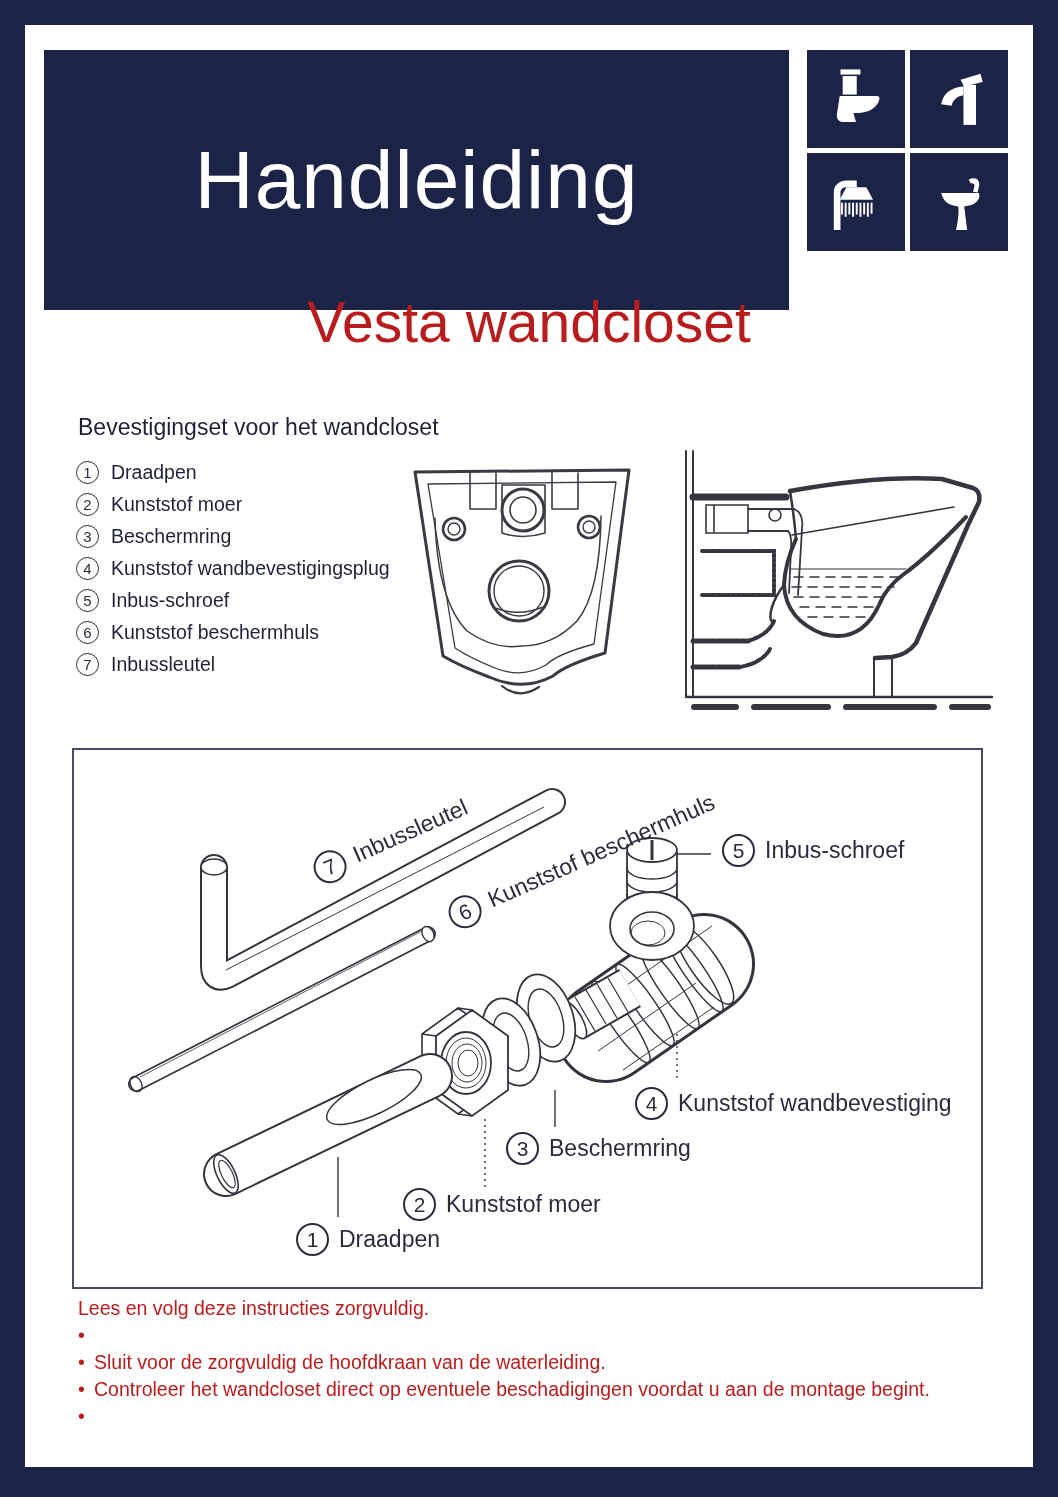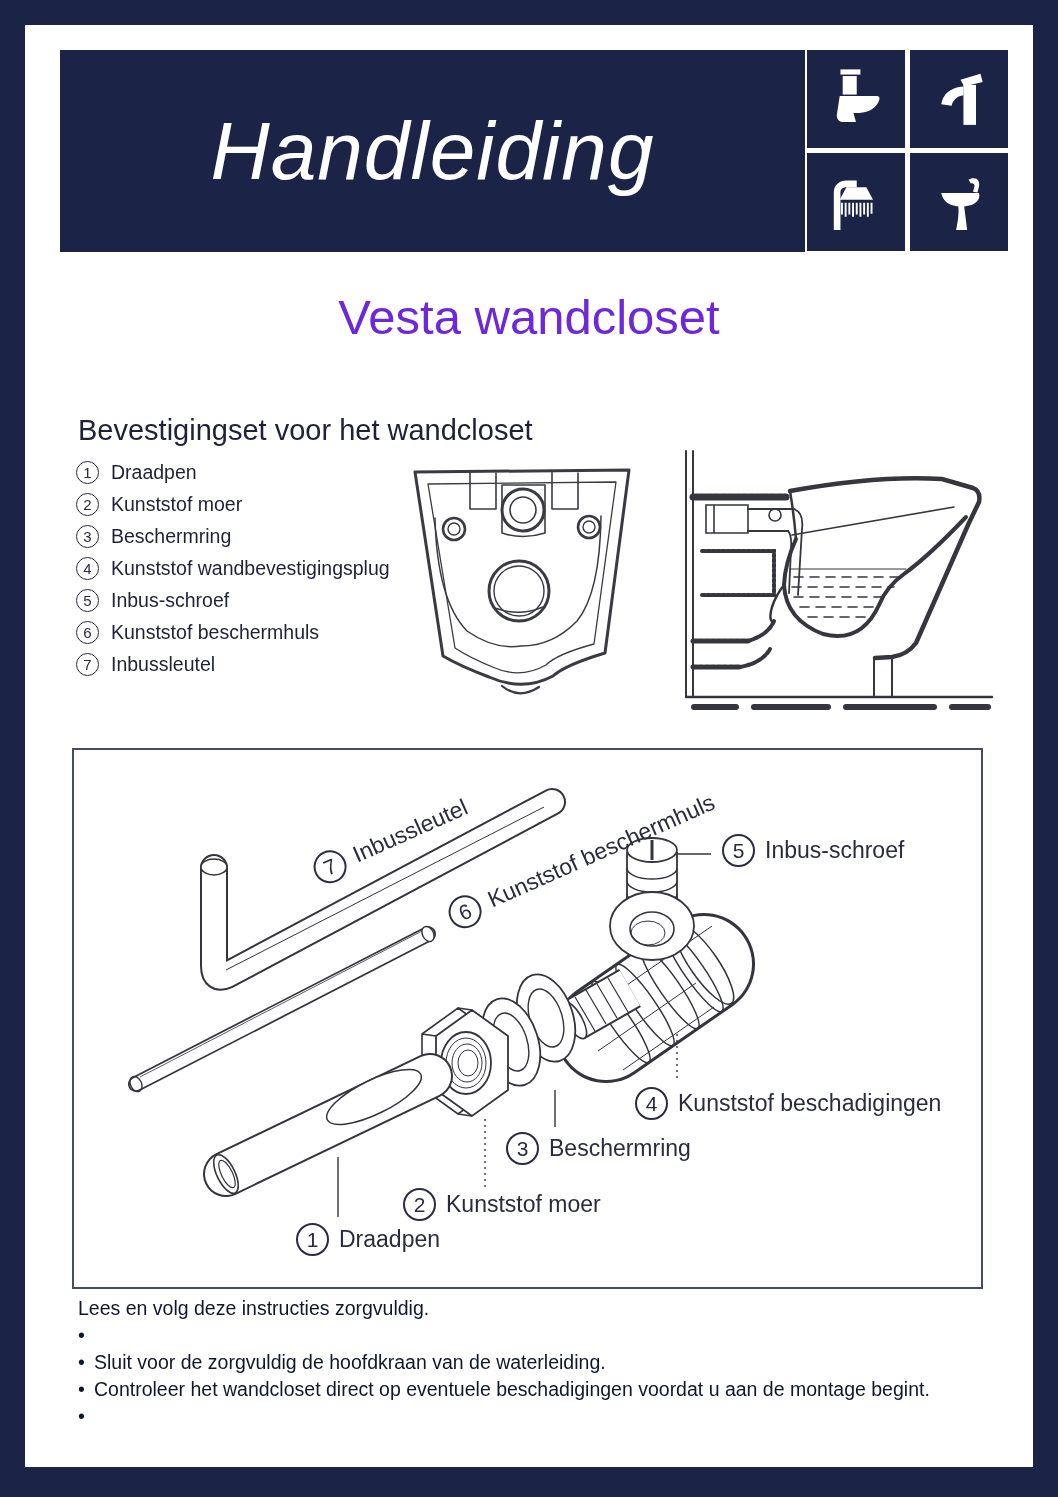--- a/index.html
+++ b/index.html
@@ -7,40 +7,40 @@
   body{
     font-family:"Liberation Sans","DejaVu Sans",sans-serif;
     background:#ffffff; position:relative; overflow:hidden;
     color:#1e2138;
   }
   .page{ position:absolute; inset:0; width:1058px; height:1497px; background:#1b2346; }
   .inner{ position:absolute; left:25px; top:25px; width:1008px; height:1442px; background:#ffffff; }
 
   
   .header-band{
-    position:absolute; left:35px; top:25px; width:745px; height:202px;
-    background:#1b2346; display:flex; align-items:center; justify-content:center;font-style:italic;
+    position:absolute; left:19px; top:25px; width:745px; height:260px;
+    background:#1b2346; display:flex; align-items:center; justify-content:center;
   }
   .header-title{
     color:#ffffff; font-size:82px; font-weight:300; letter-spacing:1px; line-height:1;
   }
   .icon-grid{
     position:absolute; left:782px; top:25px; width:201px; height:201px;
     display:grid; grid-template-columns:98px 98px; grid-template-rows:98px 98px; gap:5px;
   }
   .tile{ background:#1b2346; display:flex; align-items:center; justify-content:center; }
   .tile svg{ width:74px; height:74px; }
 
   
   .doc-title{
     position:absolute; left:0; top:263px; width:1008px; text-align:center;
-    font-size:49px; font-weight:400; color:#6d28d9; line-height:1.2;
+    font-size:57px; font-weight:400; color:#b91c1c; line-height:1.2;
   }
   .section-heading{
-    position:absolute; left:53px; top:389px; font-size:29px; font-weight:500; color:#1e2138;
+    position:absolute; left:53px; top:389px; font-size:23px; font-weight:500; color:#1e2138;
   }
 
   
   .parts-list{ position:absolute; left:51px; top:431px; list-style:none; }
   .parts-list li{ height:32px; display:flex; align-items:center; gap:12px; }
   .num-circle{
     width:23px; height:23px; border:1.7px solid #2a2c3e; border-radius:50%;
     display:inline-flex; align-items:center; justify-content:center;
     font-size:15px; line-height:1; color:#2a2c3e; flex:0 0 auto;
   }
@@ -57,21 +57,21 @@
   }
   .diagram-box > svg{ position:absolute; inset:0; }
   .dlabel{
     position:absolute; display:flex; align-items:center; gap:10px; white-space:nowrap;
     font-size:23px; color:#2a2c3e;
   }
   .dlabel .num-circle{ width:33px; height:33px; font-size:21px; border-width:2px; }
   .dlabel.rot{ transform:rotate(-24deg); transform-origin:0 50%; }
 
   
-  .instructions{ position:absolute; left:53px; top:1270px; width:910px; font-size:19.5px; color:#0f172a; }
+  .instructions{ position:absolute; left:53px; top:1270px; width:910px; font-size:19.5px; color:#b91c1c; }
   .instructions .intro{ line-height:27px; }
   .instructions .bullet-line{ display:flex; line-height:27px; }
   .instructions .bullet-dot{ width:16px; flex:0 0 auto; }
 </style>
 </head>
 <body>
 
 <div class="page">
 <div class="inner">
 
@@ -281,21 +281,21 @@
     <div class="dlabel rot" style="left:376px; top:152px;">
       <span class="num-circle">6</span>
       <span>Kunststof beschermhuls</span>
     </div>
     <div class="dlabel" style="left:648px; top:84px;">
       <span class="num-circle">5</span>
       <span>Inbus-schroef</span>
     </div>
     <div class="dlabel" style="left:561px; top:337px;">
       <span class="num-circle">4</span>
-      <span>Kunststof beschadigingen</span>
+      <span>Kunststof wandbevestiging</span>
     </div>
     <div class="dlabel" style="left:432px; top:382px;">
       <span class="num-circle">3</span>
       <span>Beschermring</span>
     </div>
     <div class="dlabel" style="left:329px; top:438px;">
       <span class="num-circle">2</span>
       <span>Kunststof moer</span>
     </div>
     <div class="dlabel" style="left:222px; top:473px;">

